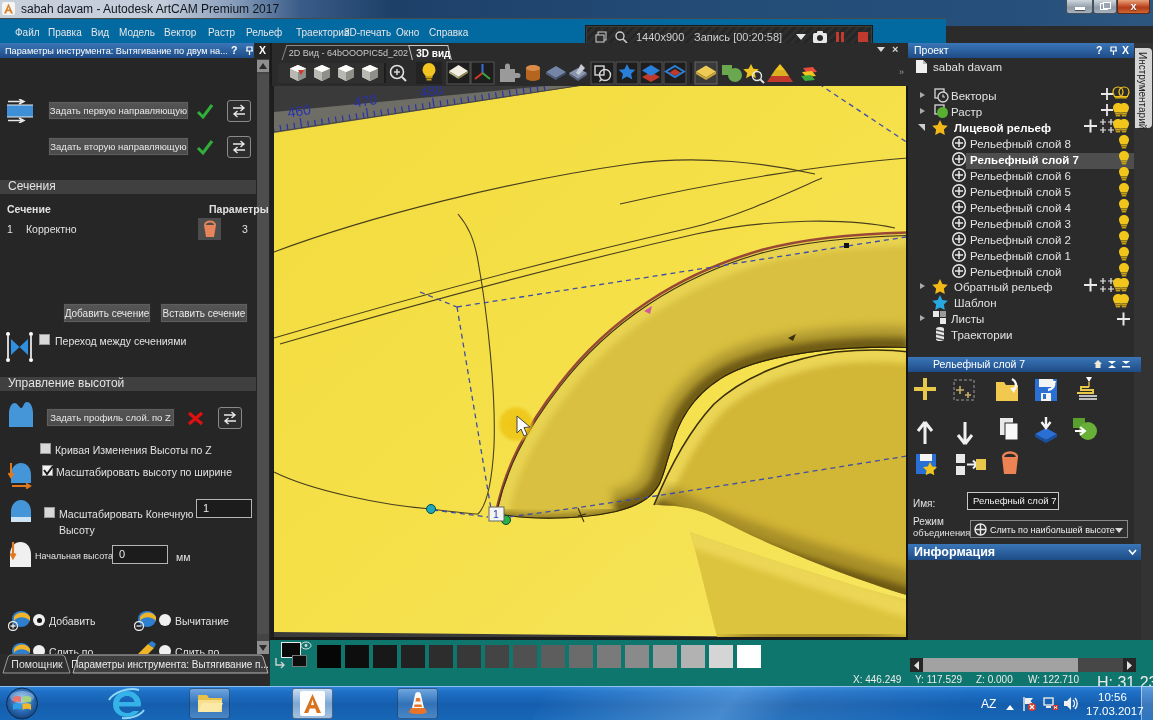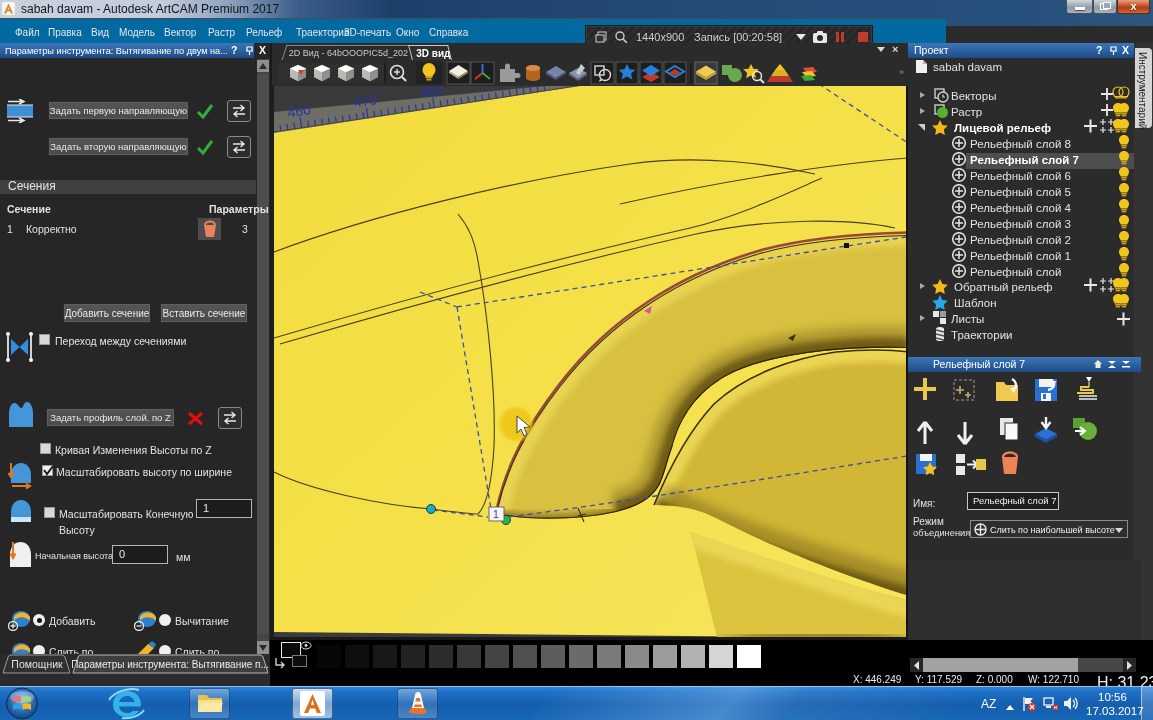--- a/index.html
+++ b/index.html
@@ -135,20 +135,21 @@
       <line x1="4" y1="5" x2="4" y2="27" stroke="#fff" stroke-width="1.6"></line>
   <circle cx="27" cy="3" r="2" fill="#fff"></circle>
       <circle cx="27" cy="29" r="2" fill="#fff"></circle>
       <line x1="27" y1="5" x2="27" y2="27" stroke="#fff" stroke-width="1.6"></line>
   <path d="M7 8 L15.5 16 L7 24 Z" fill="#2f8fe0"></path>
       <path d="M24 8 L15.5 16 L24 24 Z" fill="#2f8fe0"></path>
  </svg>
  <div class="cb" style="left:39px;top:291px"></div>
  <div class="lbl" style="left:55px;top:292px">Переход между сечениями</div>
 
+ <div class="secbar" style="top:334px">Управление высотой</div>
  <svg class="abs" style="left:8px;top:357px" width="26" height="28" viewBox="0 0 26 28">
       <path d="M1 27 L1 14 C1 6 5 1 9 4 C11 6 12 8 13 8 C16 8 15 2 19 2 C23 2 25 8 25 14 L25 27 Z" fill="#4596d8"></path>
     </svg>
  <div class="btn" style="left:46px;top:365px;width:129px;height:19px;line-height:18px;font-size:9.5px">Задать профиль слой. по Z</div>
  <svg class="abs" style="left:187px;top:368px" width="17" height="15" viewBox="0 0 17 15">
       <path d="M2 2 L15 13 M15 2 L2 13" stroke="#e01010" stroke-width="3.2"></path>
     </svg>
  <div class="swapbtn" style="left:218px;top:364px"></div>
  <svg class="abs" style="left:221px;top:368px" width="18" height="14" viewBox="0 0 18 14">
       <path d="M3 4 h11 m-3.5 -3 l3.5 3 l-3.5 3 M15 10 h-11 m3.5 -3 l-3.5 3 l3.5 3" stroke="#e8e8e8" stroke-width="1.4" fill="none"></path>
@@ -452,21 +453,21 @@
   <circle cx="236" cy="434" r="4.5" fill="#28b14c" stroke="#0a4a20" stroke-width="1"></circle>
   <rect x="219" y="421" width="15" height="14" fill="#f4f4f4" stroke="#666"></rect>
   <text x="226" y="432" fill="#2a3f9e" font-size="10.5" font-family="Liberation Sans" text-anchor="middle">1</text>
 
   <rect x="0" y="0" width="4" height="554" fill="#1e1e1e"></rect>
   <rect x="636" y="0" width="4" height="554" fill="#141414"></rect>
   <rect x="0" y="551" width="640" height="3" fill="#1a1a1a"></rect>
  </svg>
 </div>
 
-<div class="abs" style="left:270px;top:640px;width:883px;height:46px;background:#000000" id="statusrow">
+<div class="abs" style="left:270px;top:640px;width:883px;height:46px;background:#0f766e" id="statusrow">
  <svg class="abs" style="left:4px;top:16px" width="14" height="14" viewBox="0 0 14 14">
       <path d="M2 2 v7 h8 m-3 -3 l3 3 l-3 3" stroke="#cfcfcf" stroke-width="1.4" fill="none"></path>
     </svg>
  <div class="abs" style="left:11px;top:2px;width:20px;height:16px;background:#0a0a0a;border:1px solid #e8e8e8"></div>
  <div class="abs" style="left:22px;top:15px;width:15px;height:12px;background:#0d0d0d;border:1px solid #777"></div>
  <svg class="abs" style="left:30px;top:1px" width="12" height="9" viewBox="0 0 12 9">
       <ellipse cx="6" cy="4.5" rx="5" ry="3.5" fill="none" stroke="#ddd" stroke-width="1"></ellipse>
       <circle cx="6" cy="4.5" r="1.4" fill="#ddd"></circle>
     </svg>
  <div class="abs" style="left:47px;top:5px;width:447px;height:23px">
@@ -728,20 +729,26 @@
  <div class="lbl" style="left:5px;top:473px;font-size:10px">Режим</div>
  <div class="lbl" style="left:5px;top:485px;font-size:9.3px">объединения:</div>
  <div class="abs" style="left:62px;top:477px;width:158px;height:18px;background:#2e2e2e;border:1px solid #8a8a8a;color:#f0f0f0;font-size:9.5px;white-space:nowrap;overflow:hidden">
   <svg class="abs" style="left:3px;top:2px" width="13" height="13" viewBox="0 0 13 13">
         <circle cx="6.5" cy="6.5" r="5.5" fill="none" stroke="#e8e8e8" stroke-width="1.4"></circle>
         <path d="M6.5 1 v11 M1 6.5 h11" stroke="#e8e8e8" stroke-width="1.4"></path>
       </svg>
   <span style="position:absolute;left:19px;top:4px;font-size:9px">Слить по наибольшей высоте</span>
   <div class="abs" style="right:4px;top:7px;width:0;height:0;border:4px solid transparent;border-top:5px solid #d8d8d8"></div>
  </div>
+ <div class="abs blhdr" style="left:0;top:501px;width:233px;height:16px;line-height:16px;font-size:12.5px;font-weight:bold">
+  <span style="margin-left:6px">Информация</span>
+  <svg class="abs" style="left:220px;top:5px" width="9" height="7">
+        <path d="M1 1 L4.5 5 L8 1" stroke="#fff" stroke-width="1.6" fill="none"></path>
+      </svg>
+ </div>
  <div class="abs" style="left:0;top:517px;width:233px;height:80px;background:#2e2e2e"></div>
 </div>
 
 <div class="abs" style="left:0;top:686px;width:1153px;height:34px;background:linear-gradient(#2f86d8 0%,#1d6fc6 18%,#155ead 55%,#1767b8 100%);overflow:hidden" id="taskbar">
  <div class="abs" style="left:540px;top:-6px;width:420px;height:50px;background:linear-gradient(105deg,rgba(255,255,255,0) 0%,rgba(160,210,255,0.35) 45%,rgba(255,255,255,0.08) 60%,rgba(255,255,255,0) 100%);transform:skewX(-30deg)"></div>
  <div class="abs" style="left:0;top:0;width:1153px;height:1px;background:rgba(190,225,255,0.65)"></div>
 
  <svg class="abs" style="left:5px;top:1px" width="34" height="33" viewBox="0 0 34 33">
   <defs>
         <radialGradient id="orb" cx="0.5" cy="0.4" r="0.65">

